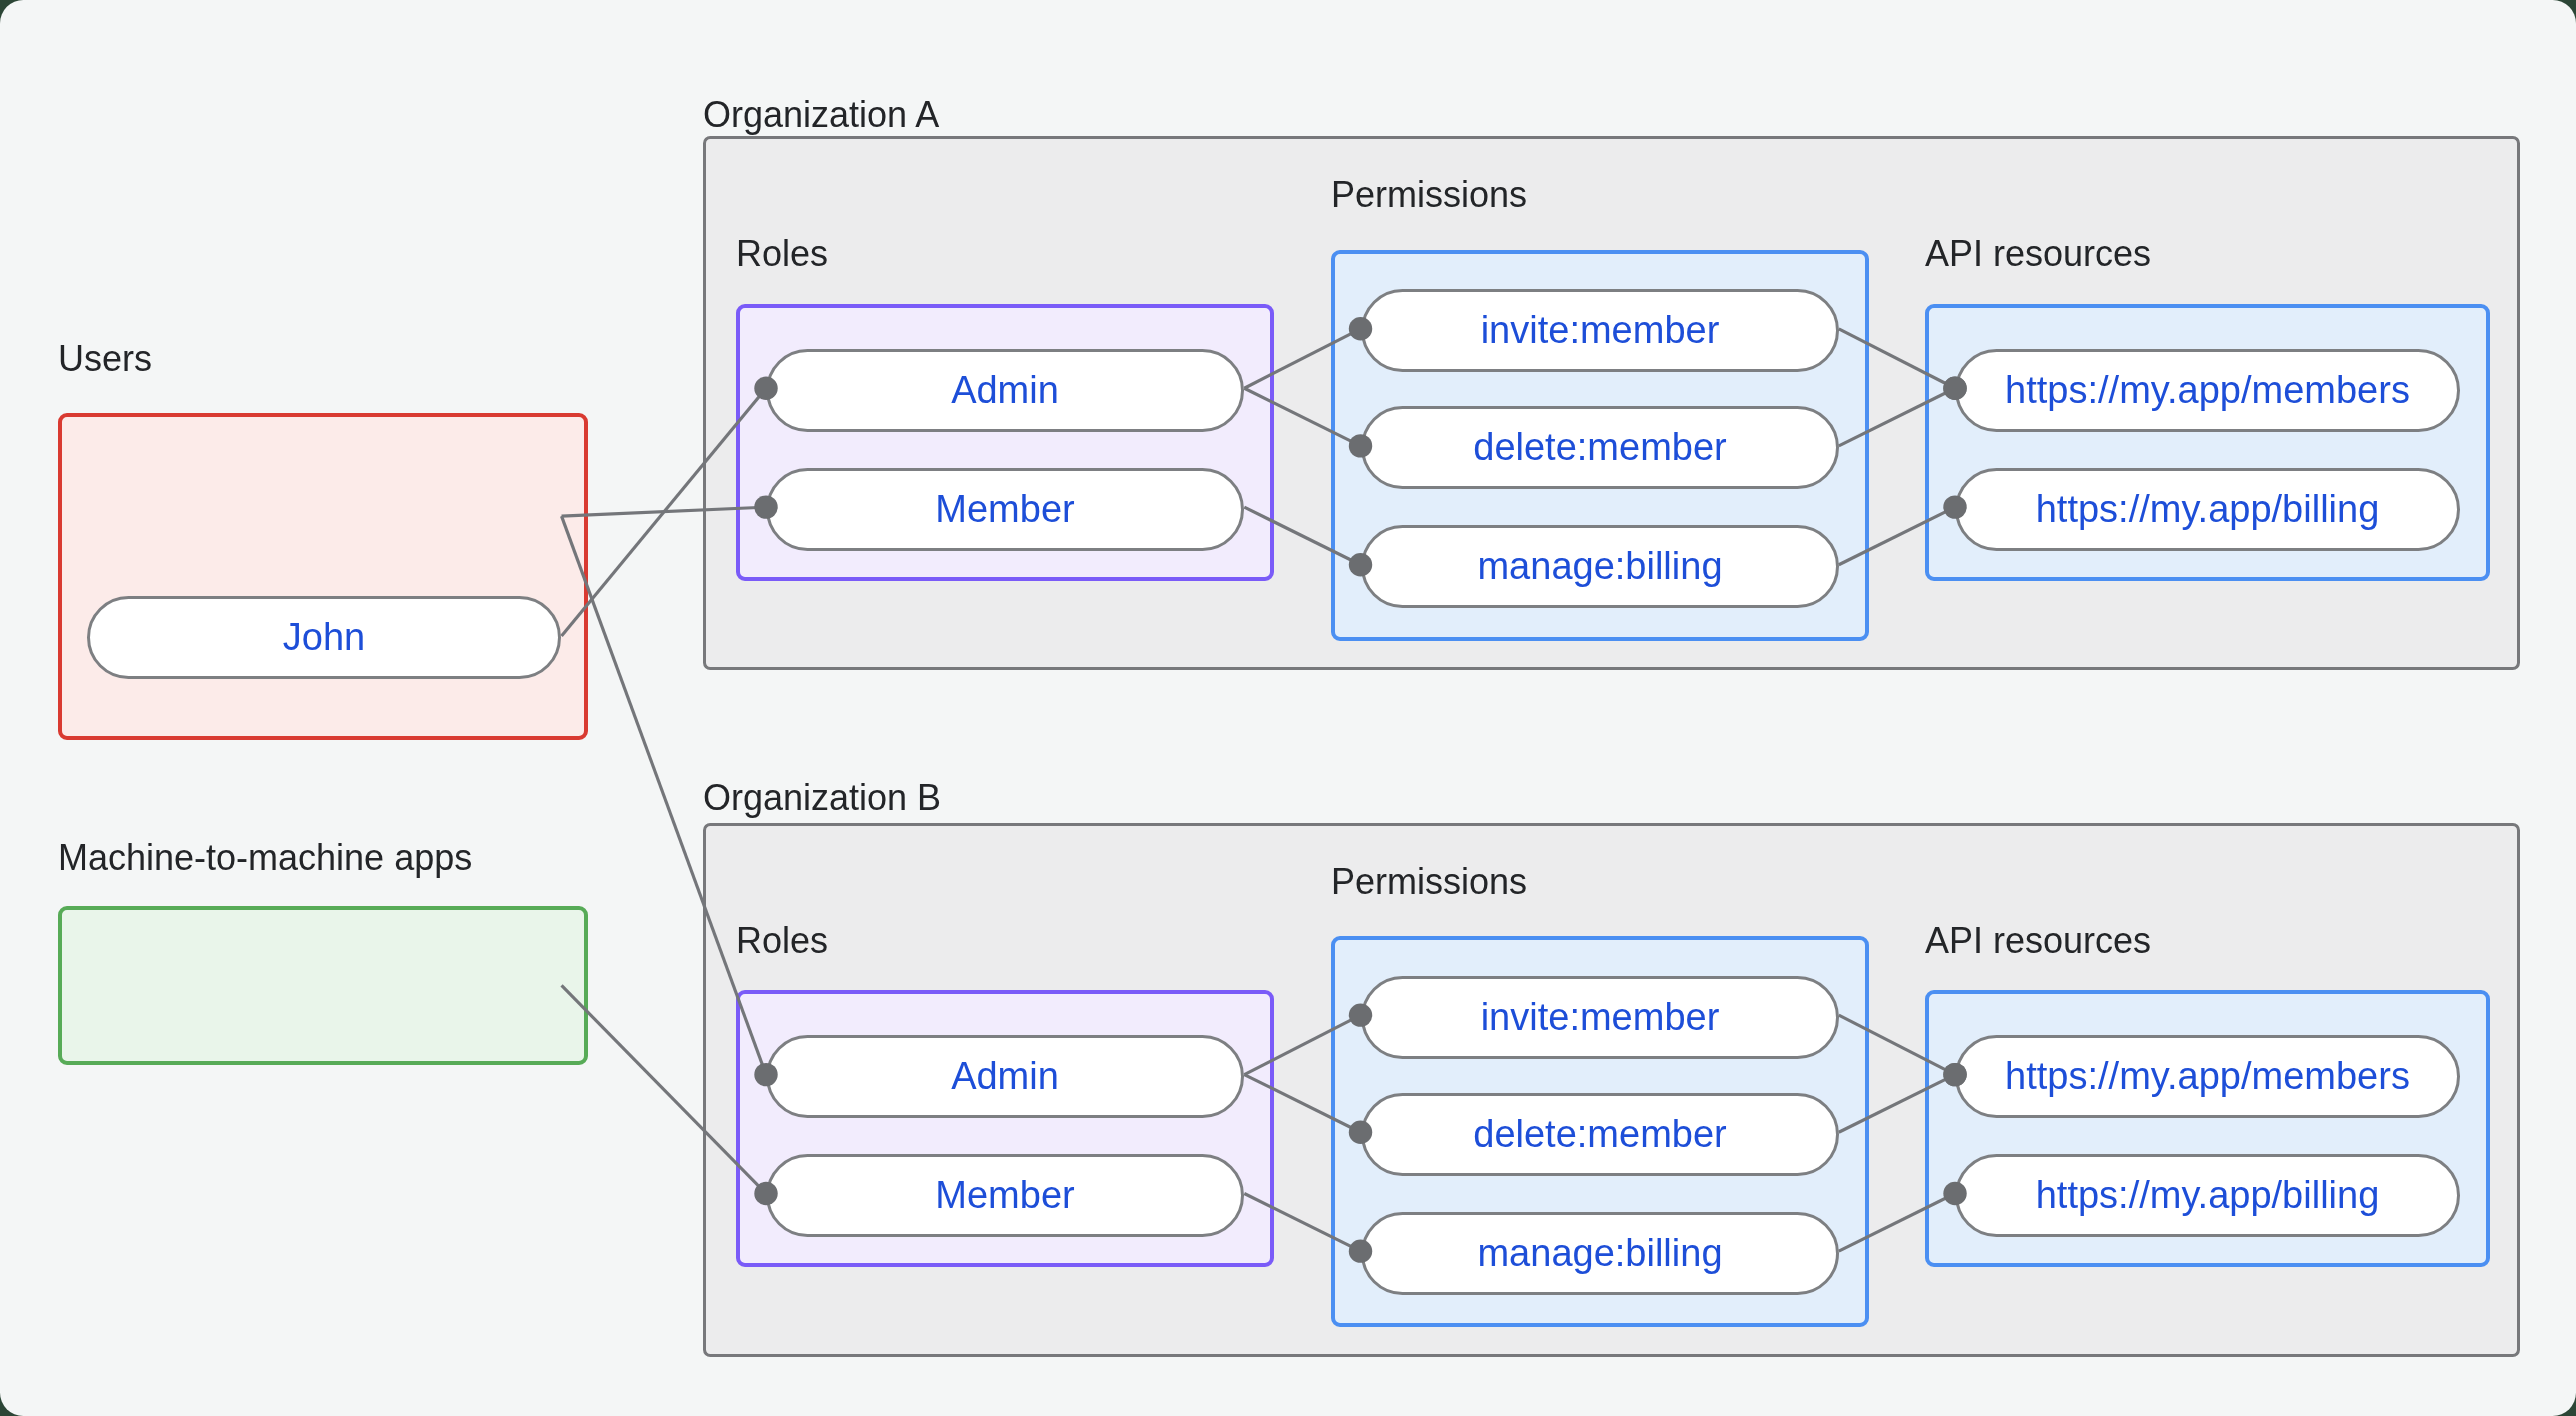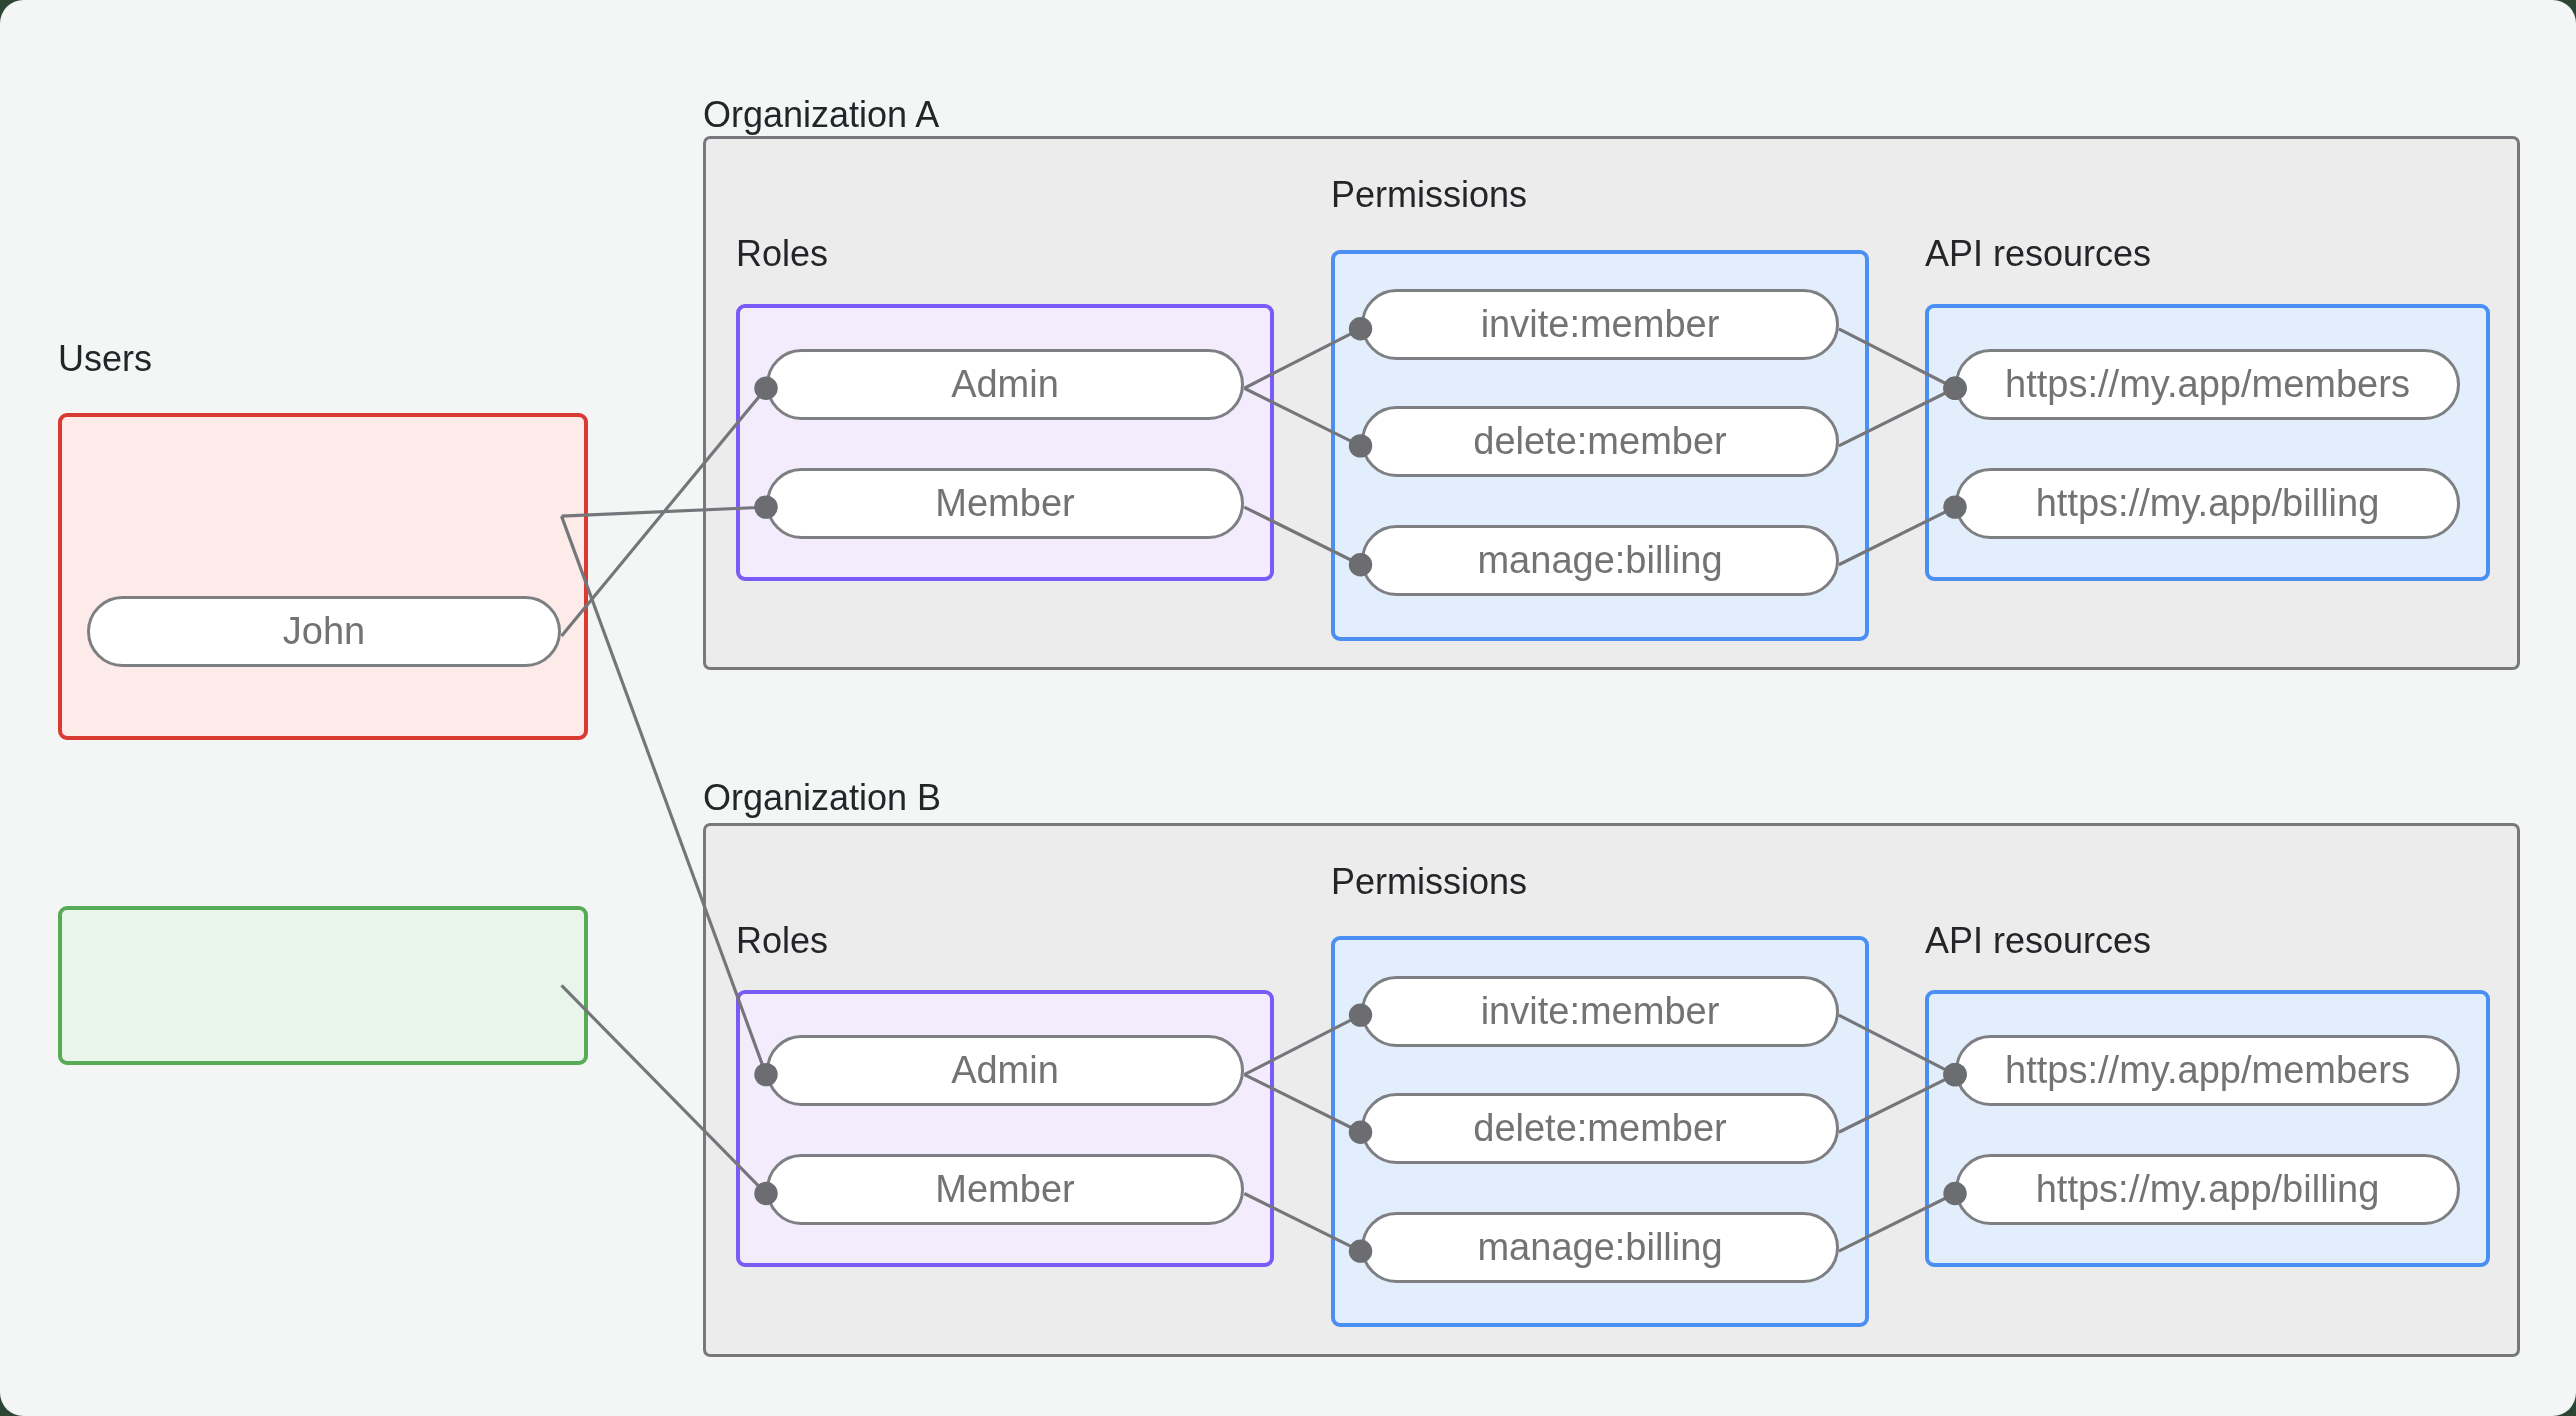--- a/index.html
+++ b/index.html
@@ -7,38 +7,39 @@
   .canvas{position:relative;width:2576px;height:1416px;background:#2c4636;}
   .sheet{position:absolute;left:0;top:0;width:2576px;height:1416px;background:#f4f6f6;border-radius:23.4px;overflow:hidden;}
   .grouplayer{position:absolute;left:0;top:0;width:100%;height:100%;}
   .lbl{position:absolute;font-size:36px;line-height:43px;color:#232528;white-space:nowrap;}
   .box{position:absolute;border-radius:9px;box-sizing:border-box;}
   .box-users{background:#fcebe9;border:4.5px solid #d93a31;}
   .box-m2m{background:#e9f5ea;border:4.5px solid #57ab57;}
   .box-org{background:#ececed;border:3.6px solid #77787b;border-radius:7.2px;}
   .box-roles{background:#f2ecfd;border:4.5px solid #7a5bf8;}
   .box-blue{background:#e2eefb;border:4.5px solid #4b8ff2;}
-  .pill{position:absolute;height:71px;background:#ffffff;border:3.6px solid #7d7f82;border-radius:43px;
+  .pill{position:absolute;height:83px;background:#ffffff;border:3.6px solid #7d7f82;border-radius:43px;
         box-sizing:border-box;display:flex;align-items:center;justify-content:center;
-        font-size:38px;color:#737373;white-space:nowrap;}
+        font-size:38px;color:#1d4ed8;white-space:nowrap;}
   #edges-svg{position:absolute;left:0;top:0;width:2576px;height:1416px;pointer-events:none;}
 </style>
 </head>
 <body>
 
 <div class="canvas" id="canvas">
   <div class="sheet">
 
     <div class="grouplayer">
       <div class="lbl" style="left:58px;top:337px;">Users</div>
       <div class="box box-users" style="left:58px;top:413px;width:530px;height:327px;"></div>
       <div class="pill" style="left:87px;top:596px;width:474px;">John</div>
     </div>
 
     <div class="grouplayer">
+      <div class="lbl" style="left:58px;top:836px;">Machine-to-machine apps</div>
       <div class="box box-m2m" style="left:58px;top:906px;width:530px;height:159px;"></div>
     </div>
 
     <div class="grouplayer">
       <div class="lbl" style="left:703px;top:58px;margin-top:35px;">Organization A</div>
       <div class="box box-org" style="left:703px;top:136px;width:1817px;height:534px;"></div>
 
       <div class="lbl" style="left:736px;top:232px;">Roles</div>
       <div class="box box-roles" style="left:736px;top:304px;width:538px;height:277px;"></div>
       <div class="pill" style="left:766px;top:349px;width:478px;">Admin</div>

